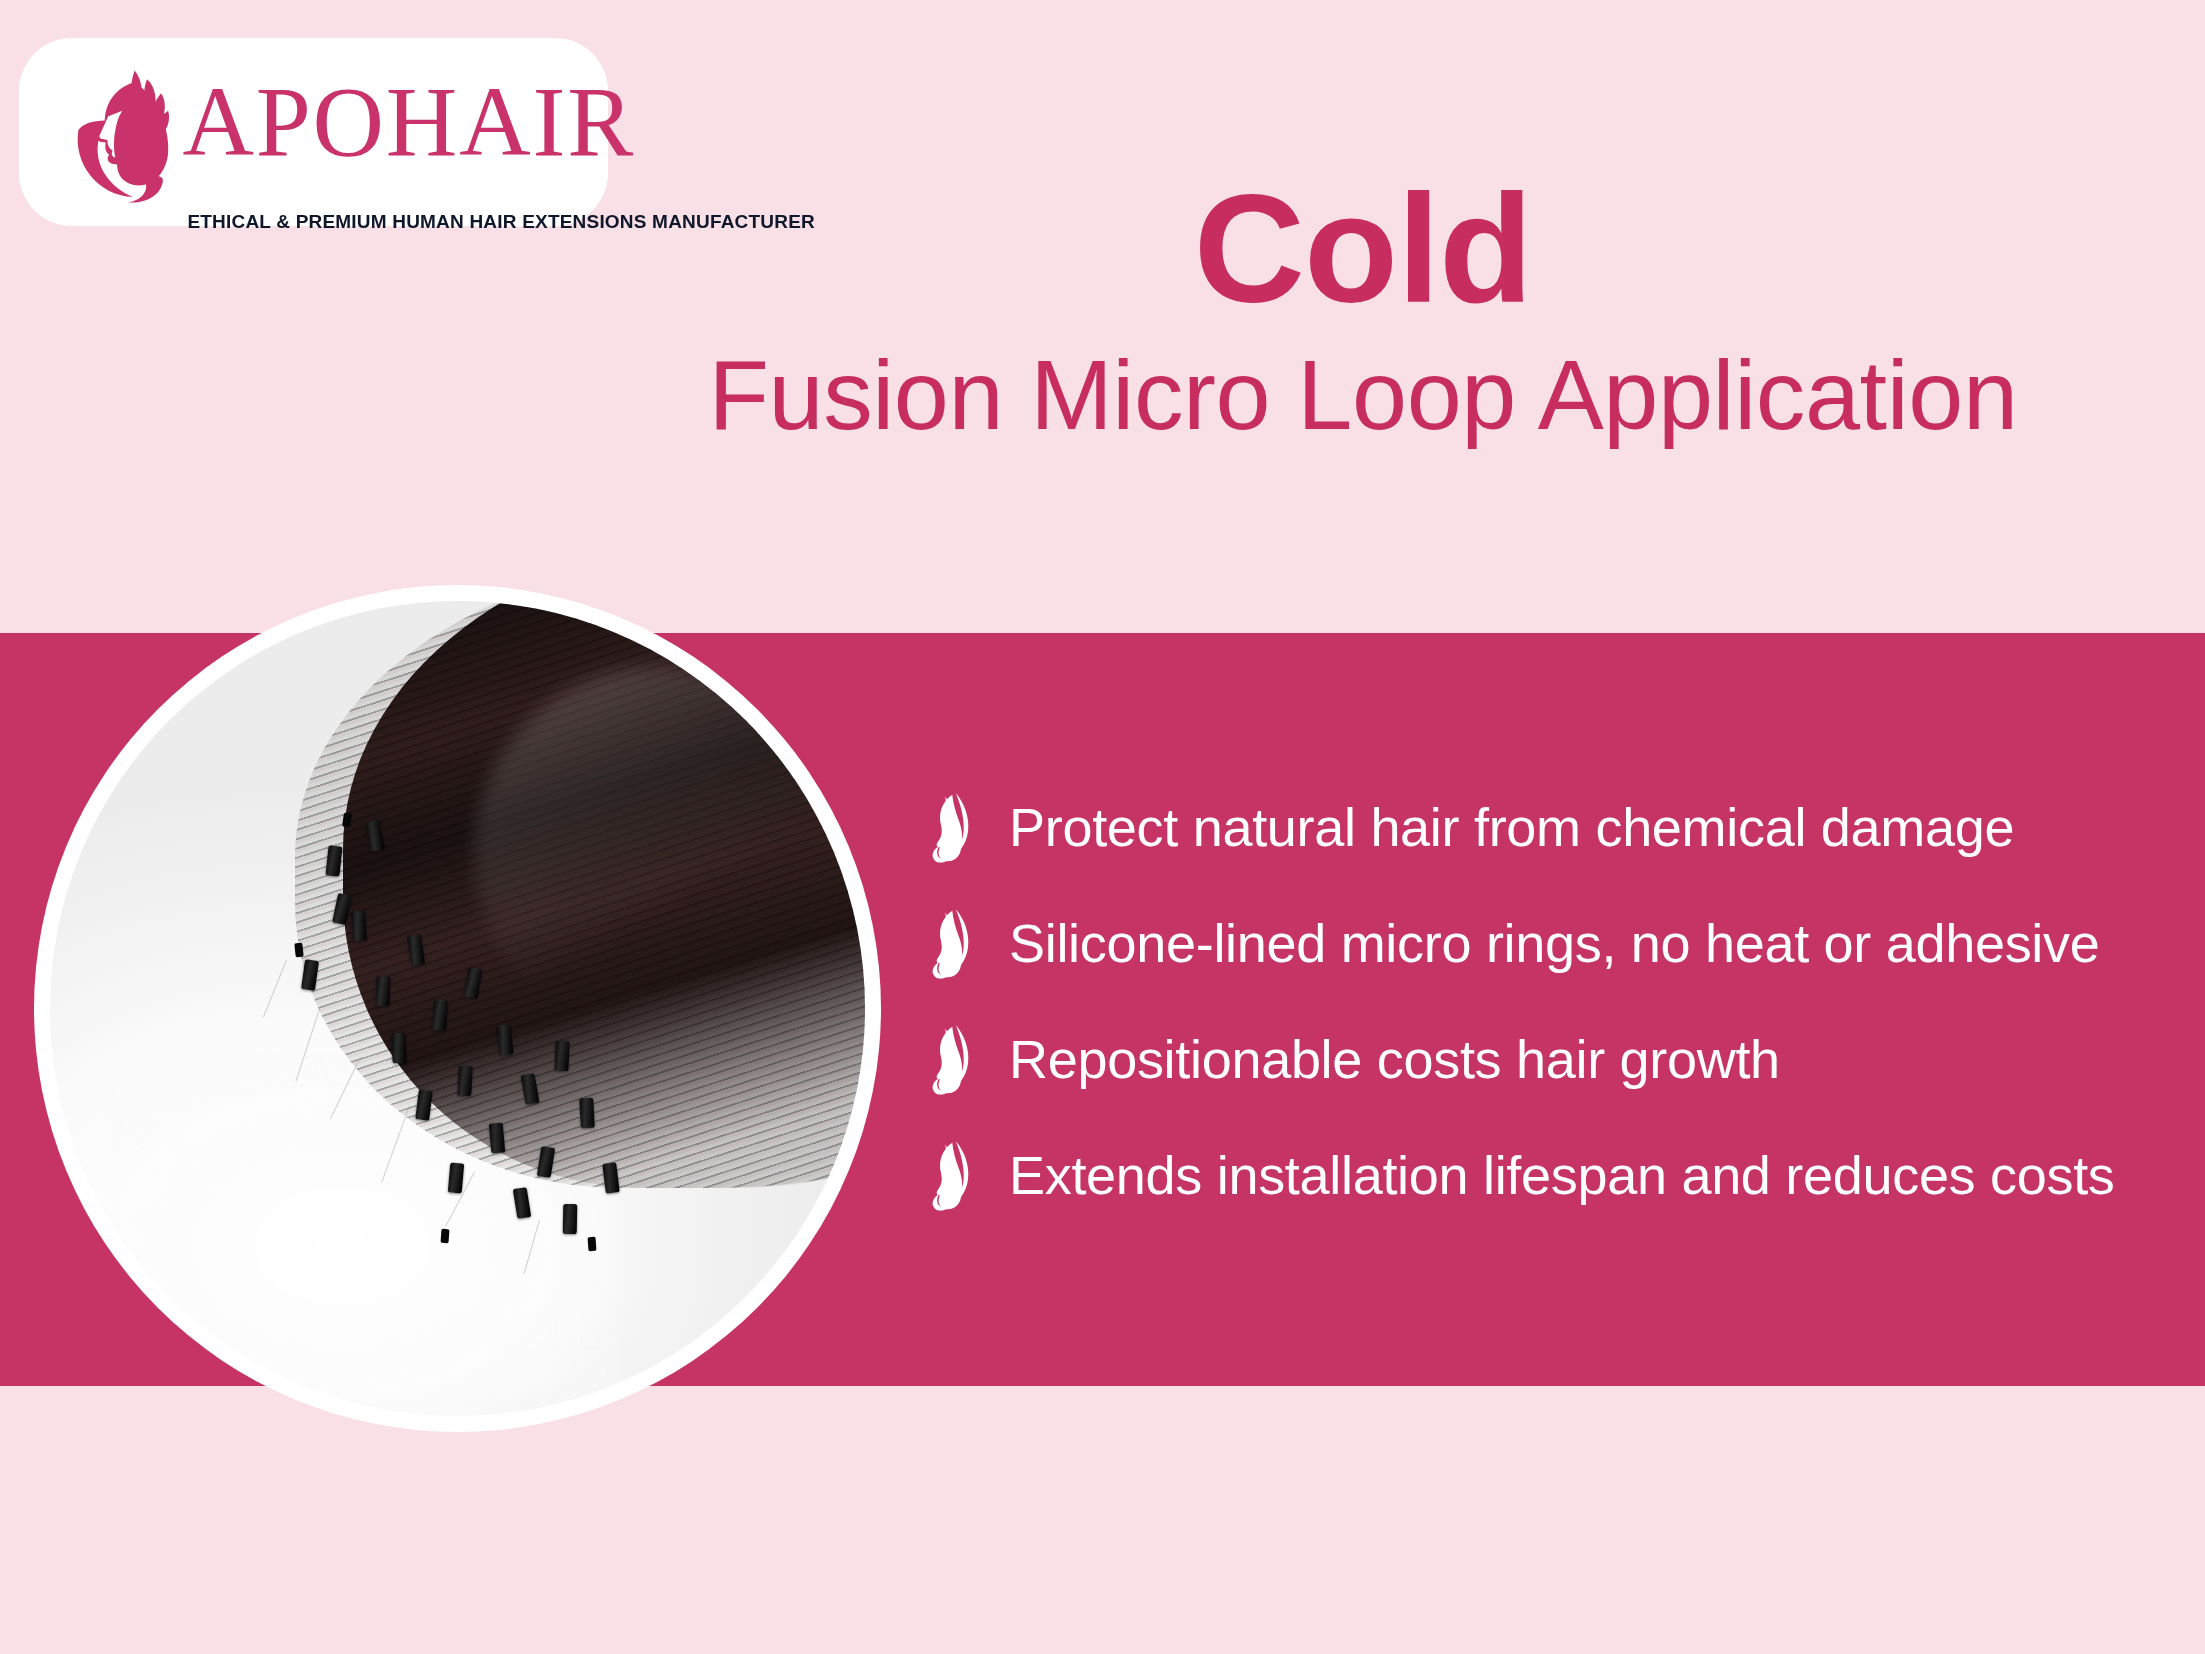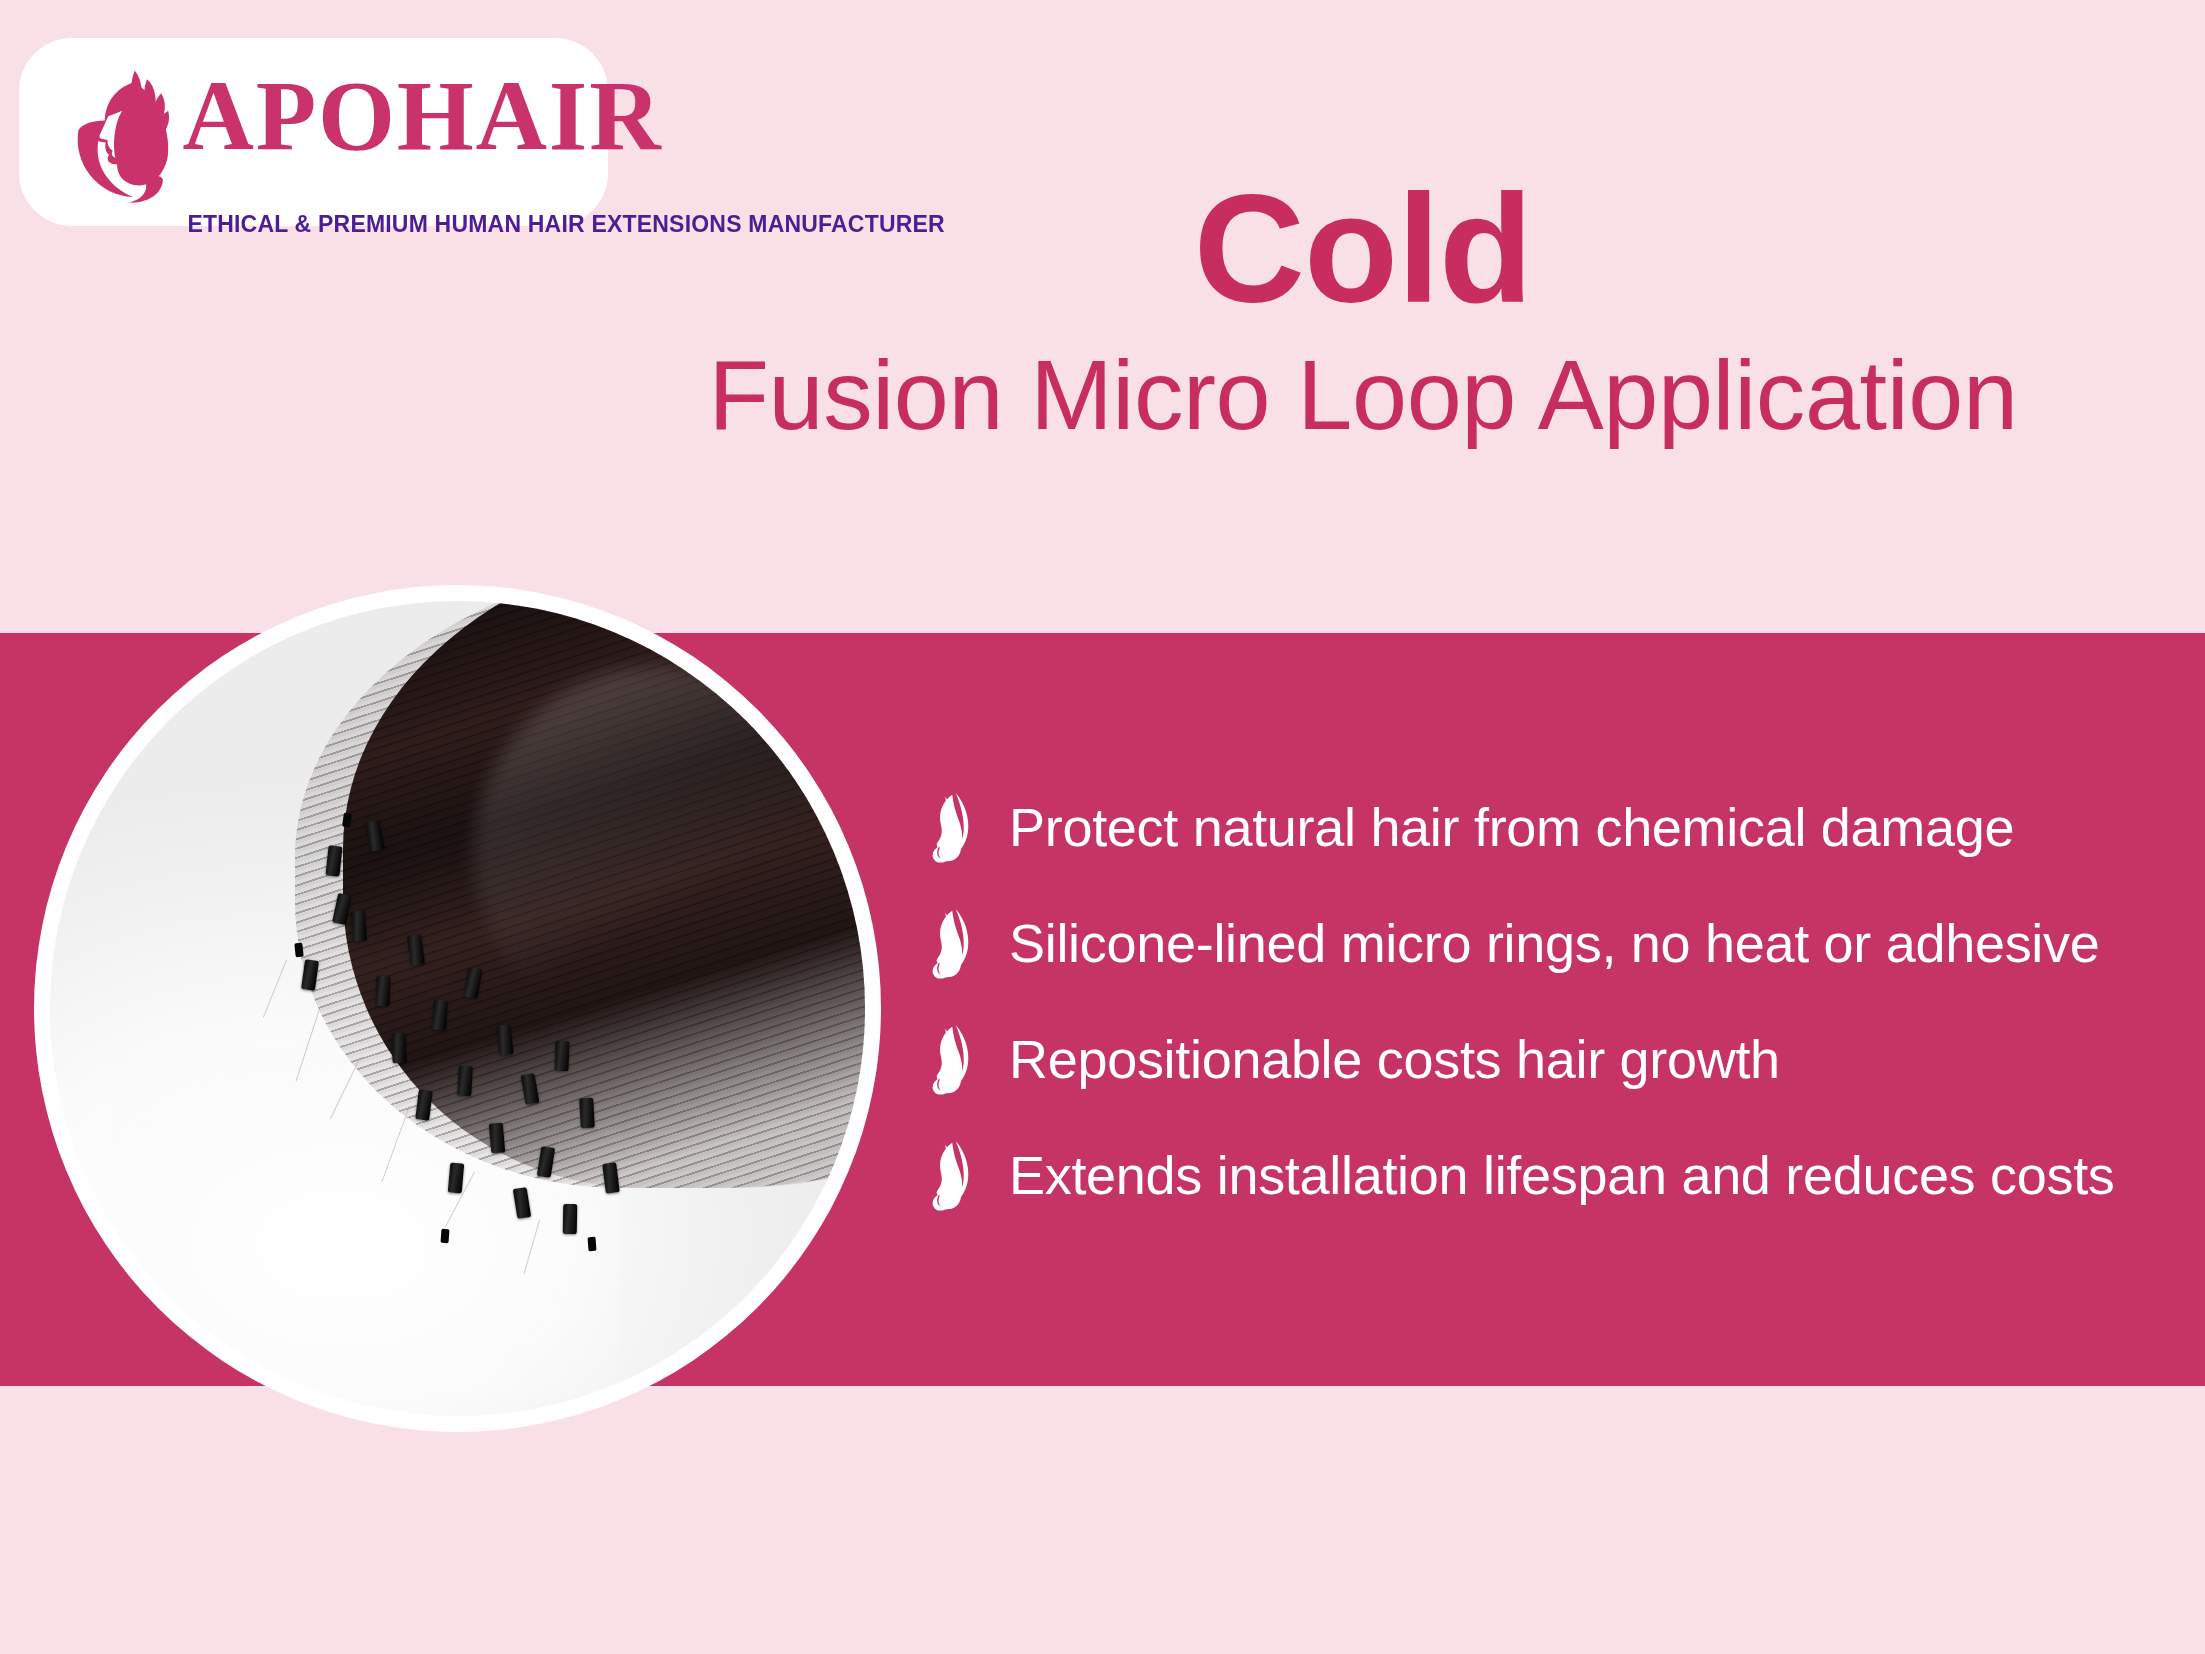--- a/index.html
+++ b/index.html
@@ -21,36 +21,36 @@
     display:flex;
     align-items:flex-start;
   }
   .logo-mark{
     position:absolute;
     left:40px; top:26.5px;
     width:132px; height:141px;
   }
   .logo-wordmark{
     position:absolute;
-    left:163px; top:28px;
+    left:163px; top:34px;
     font-family:"Liberation Serif", serif;
     font-size:99px;
-    font-weight:700;
+    font-weight:400;
     color:#c9326a;
     letter-spacing:1.8px;
     line-height:1;
     text-align:right;
   }
   .logo-tagline{
     position:absolute;
     left:168px; top:173px;
     font-family:"Liberation Sans", sans-serif;
-    font-size:23px;
+    font-size:19px;
     font-weight:700;
-    color:#4c1d95;
+    color:#0f172a;
     letter-spacing:0.2px;
     white-space:nowrap;
   }
 
   
   .heading-block{
     position:absolute;
     right:49px; top:176px;
     text-align:center;
     width:1588px;

